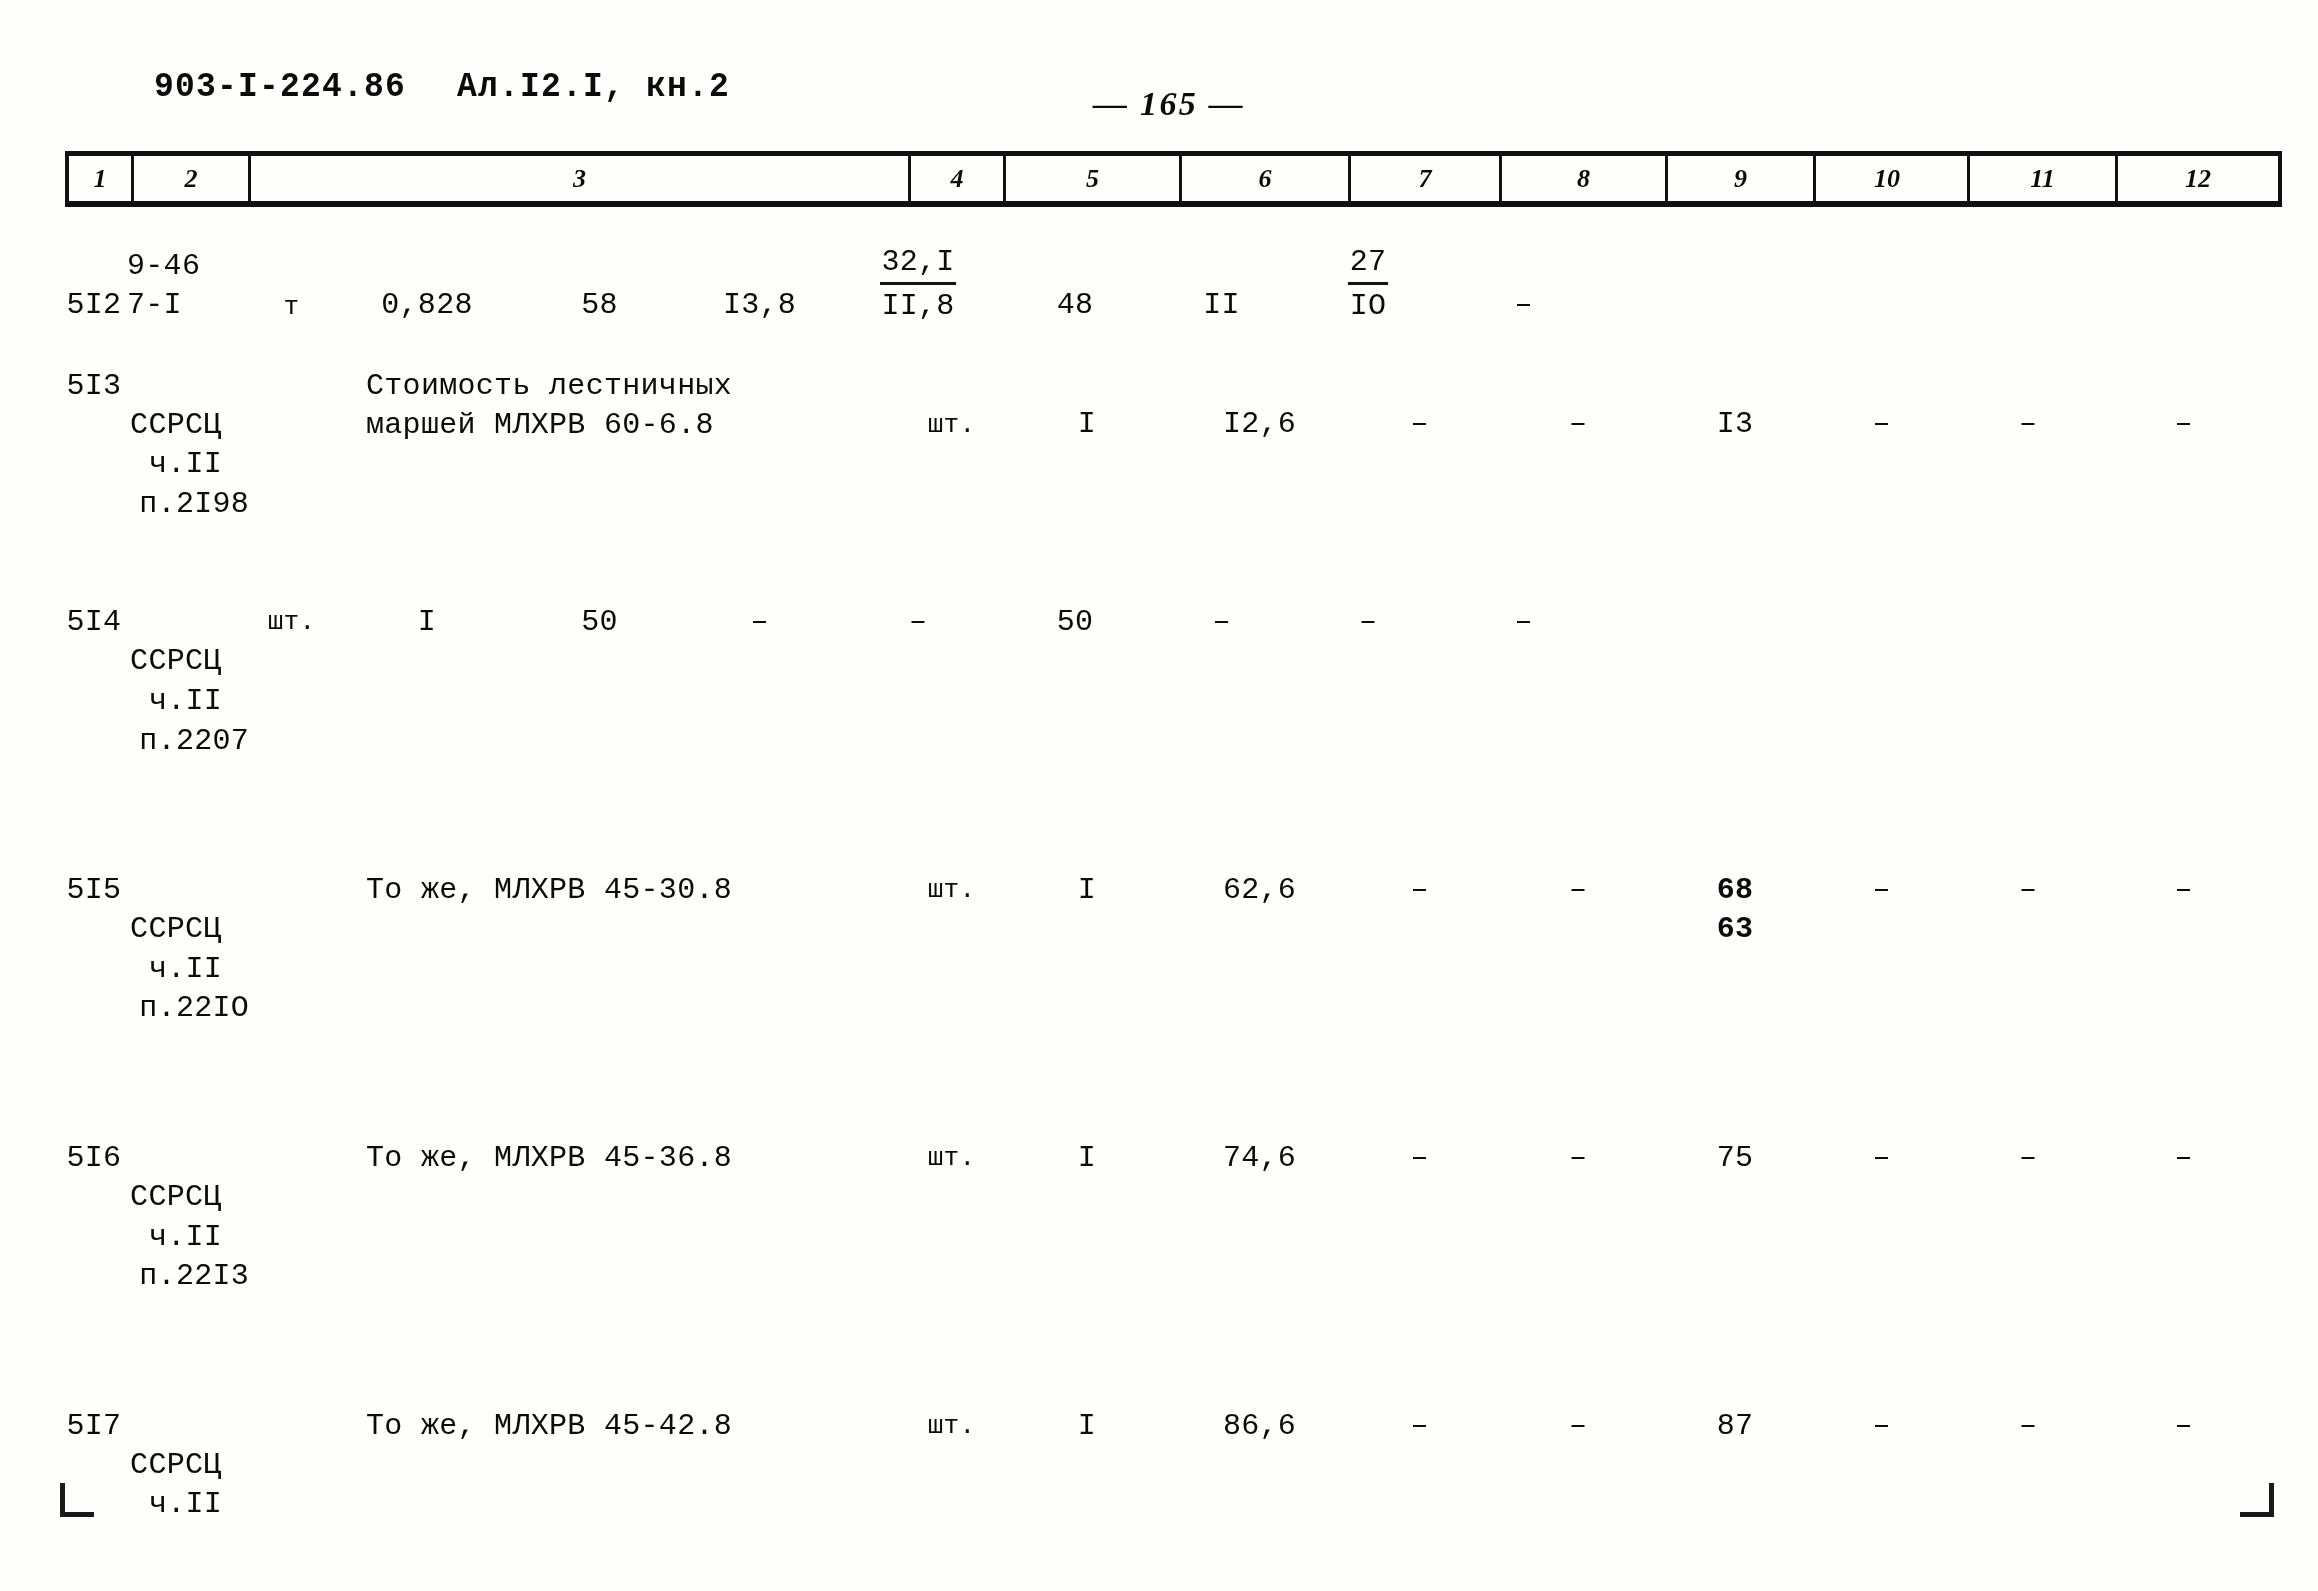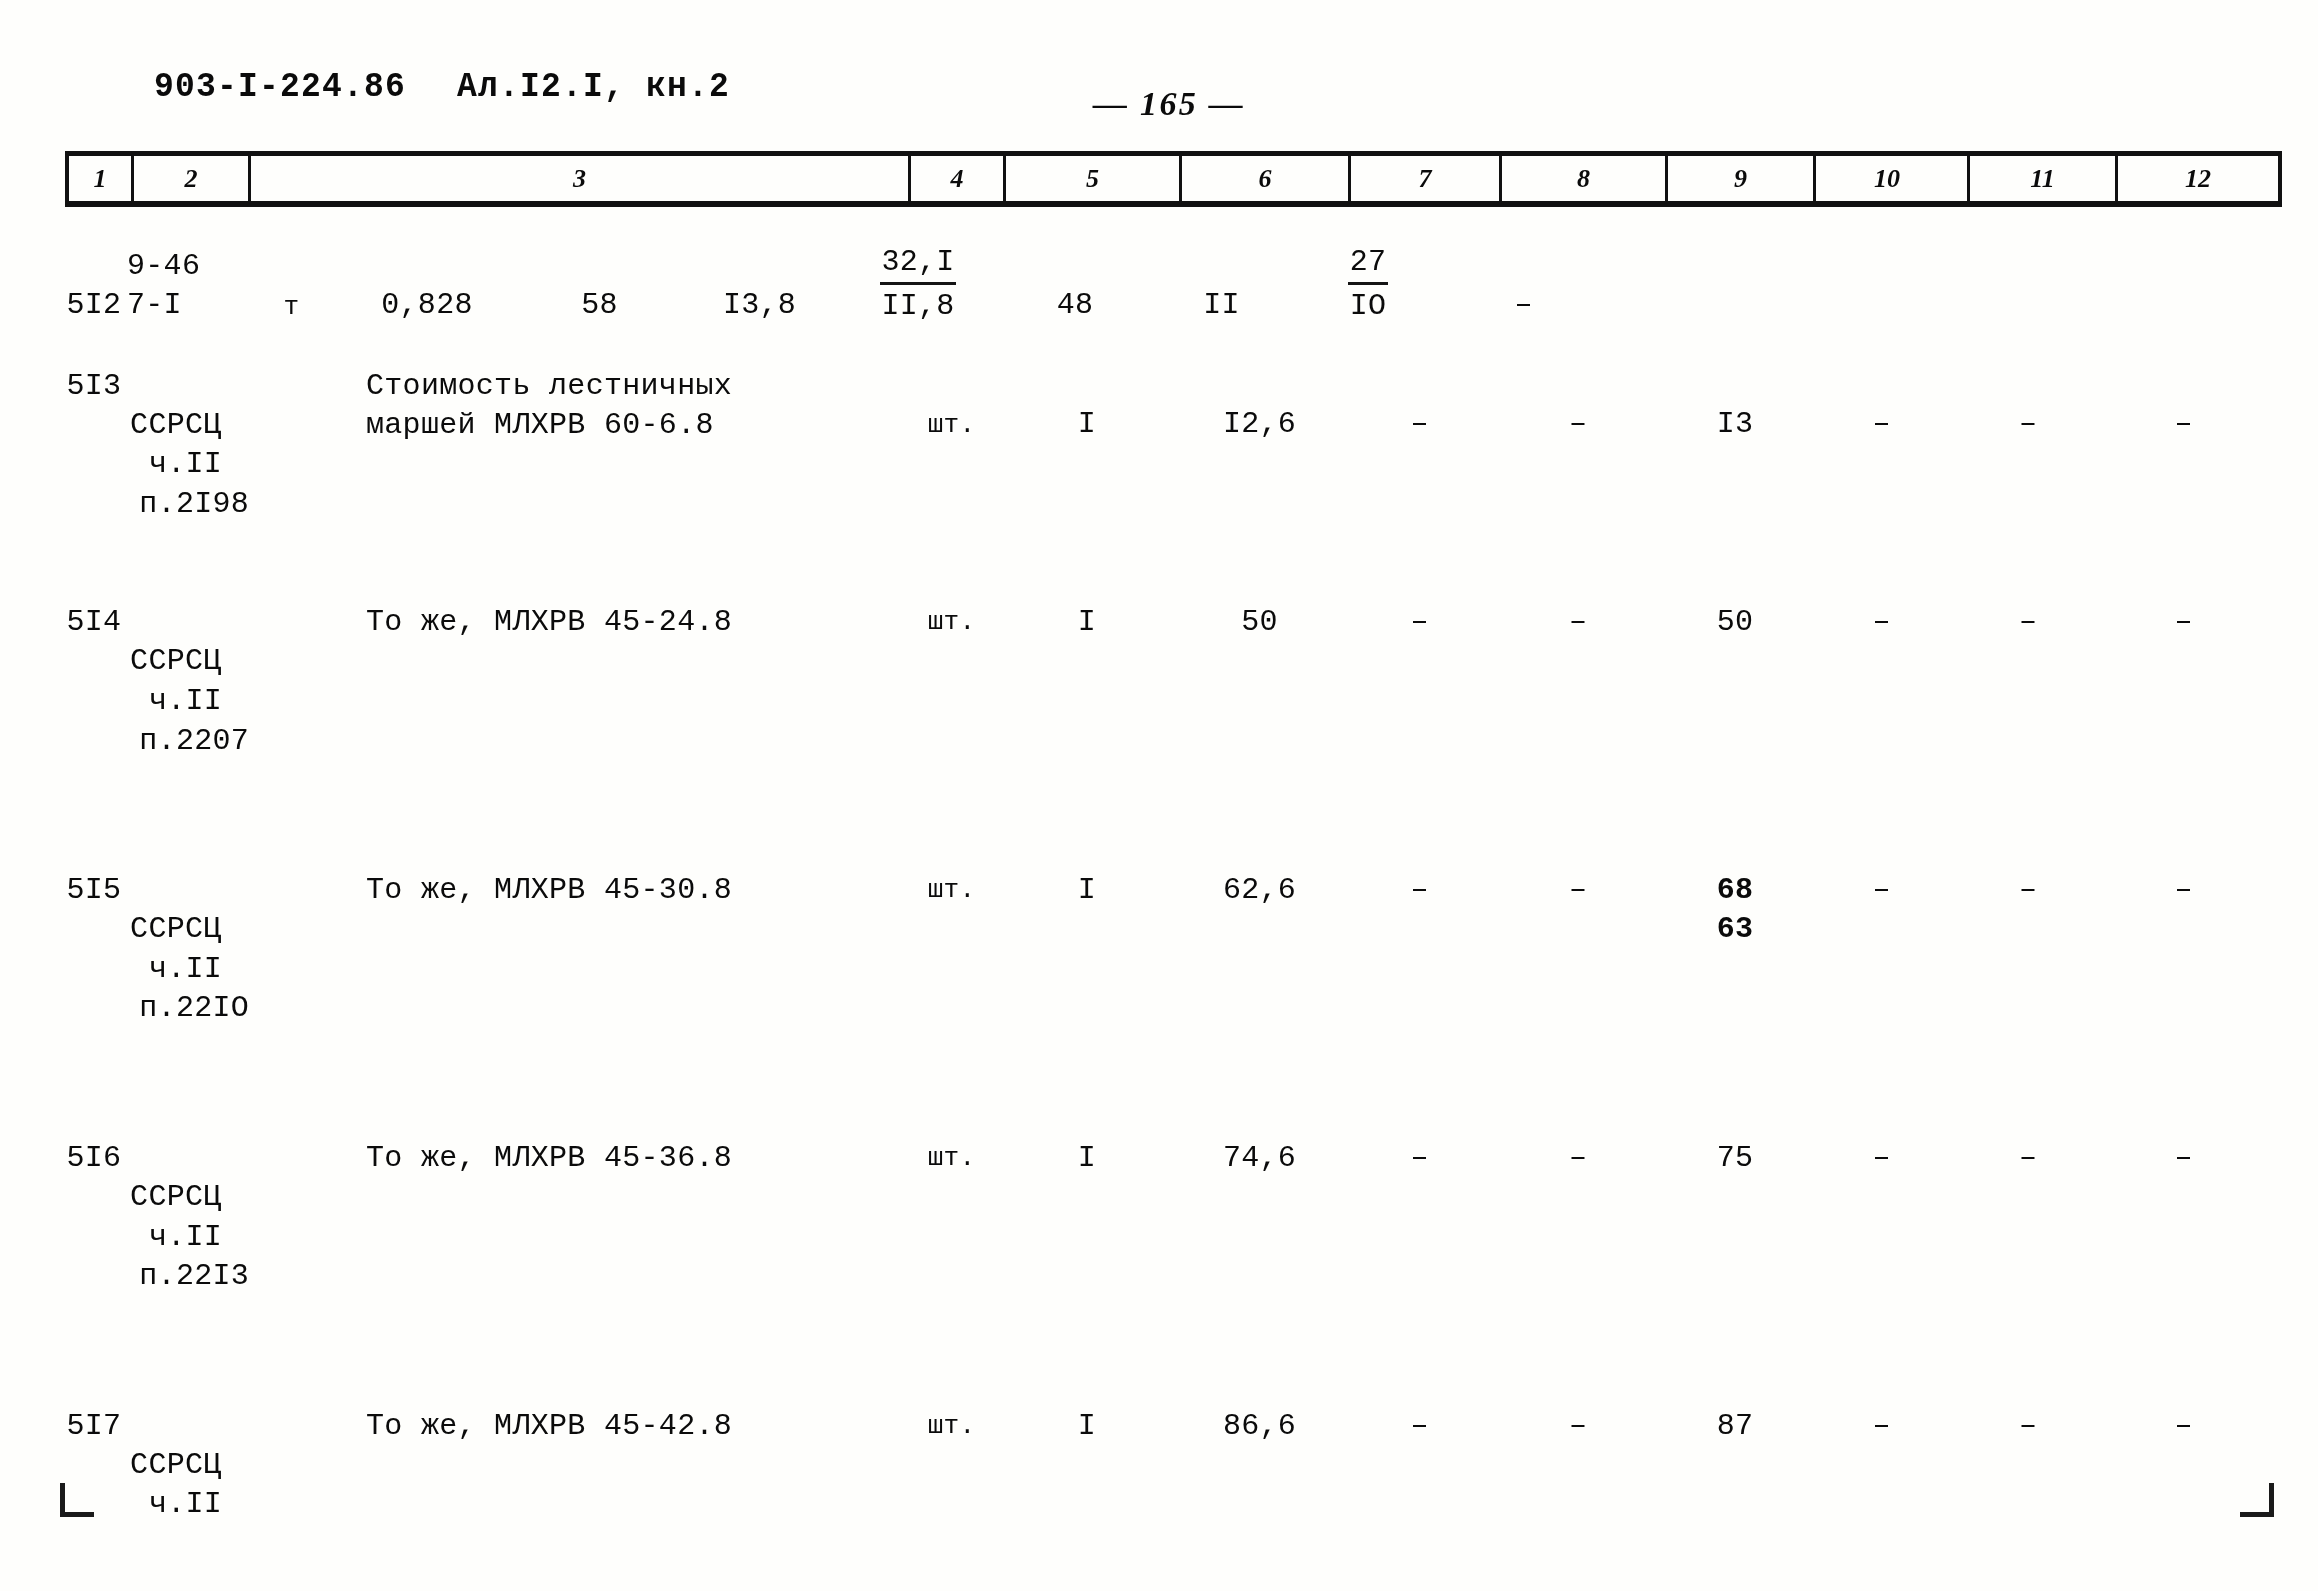--- a/index.html
+++ b/index.html
@@ -267,21 +267,20 @@
 
       <div class="row" style="margin-top:40px;">
         <div class="cell cell-1">5I4</div>
         <div class="cell cell-2">
           <span class="col2-stack">
             <span class="l1">ССРСЦ</span>
             <span class="l2">ч.II</span>
             <span class="l3">п.2207</span>
           </span>
         </div>
-        <div class="cell cell-3">То же, МЛХРВ 45-24.8</div>
         <div class="cell cell-4" style="font-size:26px;padding-top:3.1px;">шт.</div>
         <div class="cell cell-5" style="padding-top:0;">I</div>
         <div class="cell cell-6" style="padding-top:0;">50</div>
         <div class="cell cell-7 dash">–</div>
         <div class="cell cell-8 dash">–</div>
         <div class="cell cell-9">50</div>
         <div class="cell cell-10 dash">–</div>
         <div class="cell cell-11 dash">–</div>
         <div class="cell cell-12 dash">–</div>
       </div>

